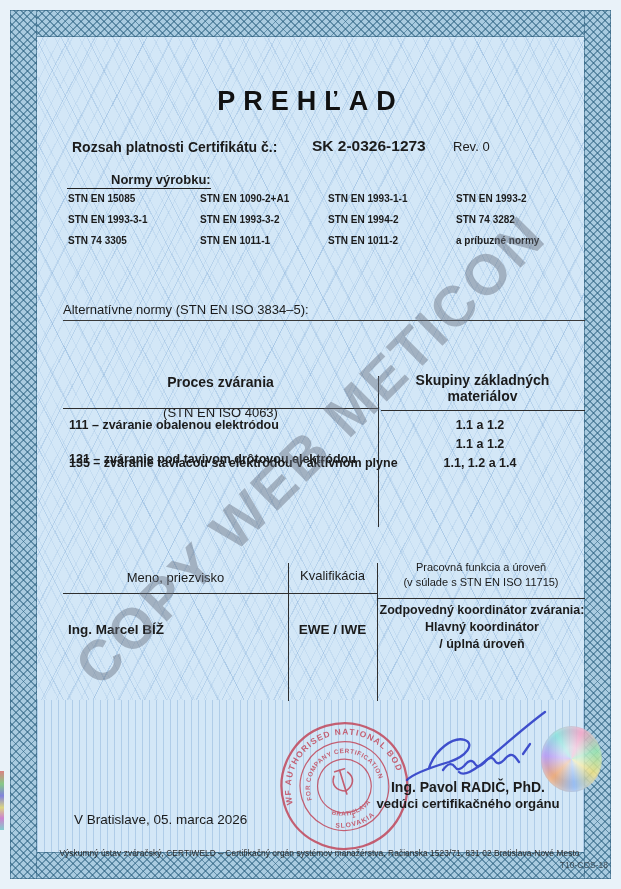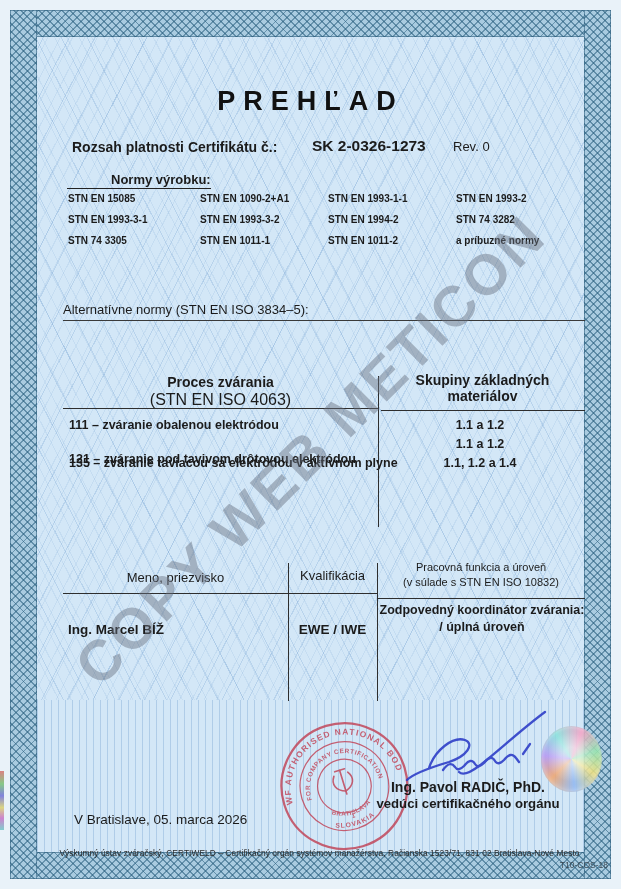--- a/index.html
+++ b/index.html
@@ -48,21 +48,21 @@
   
   .norms-label{left:67px;top:172px;font-size:13px;font-weight:bold;border-bottom:1.4px solid #222;padding-bottom:1px;padding-left:44px;}
   .norms-grid{left:68px;top:193px;width:505px;display:grid;grid-template-columns:132px 128px 128px auto;row-gap:10px;font-size:10px;font-weight:bold;}
   
   .alt-norms{left:63px;top:302px;width:522px;font-size:13px;border-bottom:1.2px solid #3a3a3a;padding-bottom:3px;}
   
   .t1{left:63px;top:374px;width:522px;height:153px;}
   .t1 .h1{position:absolute;left:0;top:0;width:315px;text-align:center;}
   .t1 .h2{position:absolute;left:317px;top:-2px;width:205px;text-align:center;}
   .t1 .ht{font-size:14px;font-weight:bold;}
-  .t1 .hs{font-size:16px;margin-top:1px;}
+  .t1 .hs{font-size:13px;margin-top:15px;}
   .t1-row-l{position:absolute;left:6px;font-size:12.5px;font-weight:bold;white-space:nowrap;}
   .t1-row-r{position:absolute;left:317px;width:200px;text-align:center;font-size:12.5px;font-weight:bold;}
   
   .t2{left:63px;top:551px;width:522px;height:150px;}
   .t2-label{position:absolute;left:3px;top:0;font-size:13px;font-weight:bold;}
   .t2 .c1h{position:absolute;left:0;top:19px;width:225px;text-align:center;font-size:13px;}
   .t2 .c2h{position:absolute;left:225px;top:17px;width:89px;text-align:center;font-size:13px;}
   .t2 .c3h{position:absolute;left:314px;top:9px;width:208px;text-align:center;font-size:11px;line-height:15px;}
   .t2 .c3b{position:absolute;left:314px;top:51px;width:210px;text-align:center;font-size:12.5px;font-weight:bold;line-height:17px;}
   .t2 .name{position:absolute;left:5px;top:71px;font-size:13.5px;font-weight:bold;}
@@ -153,26 +153,27 @@
     <div class="t1-row-r" style="top:82px;">1.1, 1.2 a 1.4</div>
   </div>
 
   <div class="abs t2">
     <div class="vline" style="left:225px;top:12px;height:138px;"></div>
     <div class="vline" style="left:314px;top:12px;height:138px;"></div>
     <div class="c1h">Meno, priezvisko</div>
     <div class="c2h">Kvalifikácia</div>
     <div class="c3h">
       <div>Pracovná funkcia a úroveň</div>
-      <div>(v súlade s STN EN ISO 10832)</div>
+      <div>(v súlade s STN EN ISO 11715)</div>
     </div>
     <div class="hline" style="left:0;width:314px;top:42px;"></div>
     <div class="hline" style="left:315px;width:207px;top:47px;"></div>
     <div class="c3b">
       <div>Zodpovedný koordinátor zvárania:</div>
+      <div>Hlavný koordinátor</div>
       <div>/ úplná úroveň</div>
     </div>
     <div class="name">Ing. Marcel BÍŽ</div>
     <div class="qual">EWE / IWE</div>
   </div>
 
   <div class="abs watermark">
     <span>COPY WEB METICON</span>
   </div>
 

